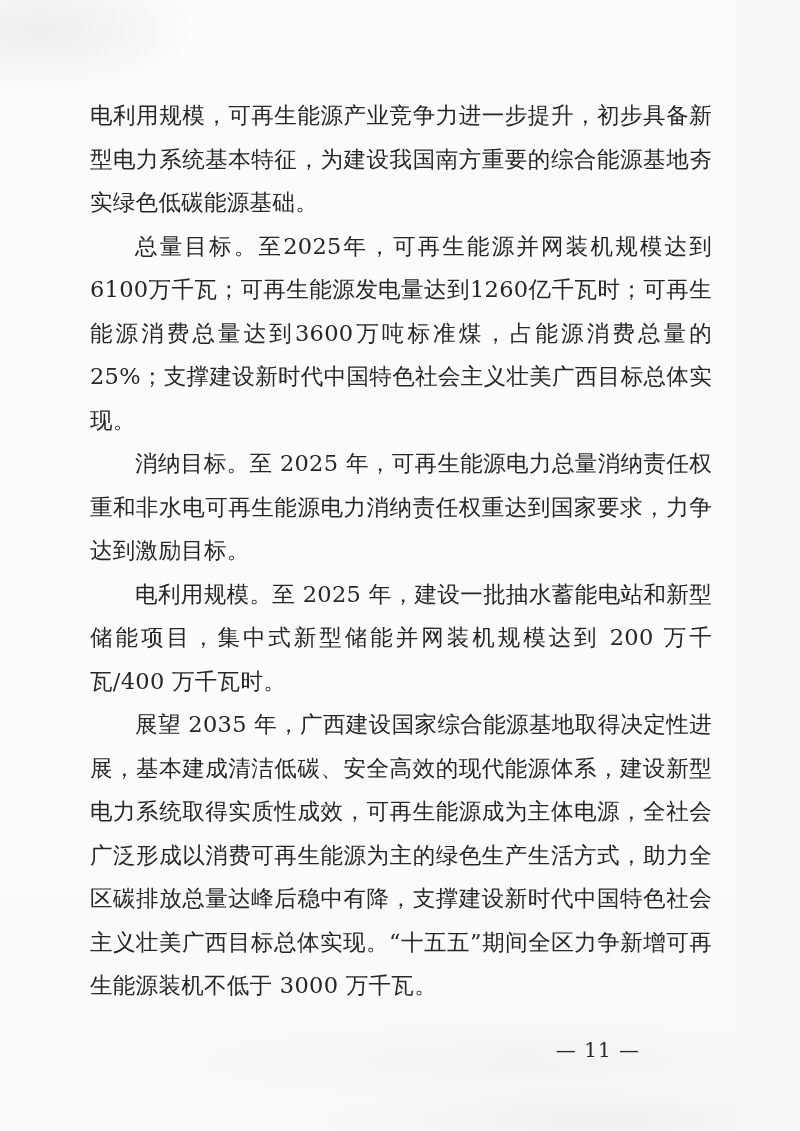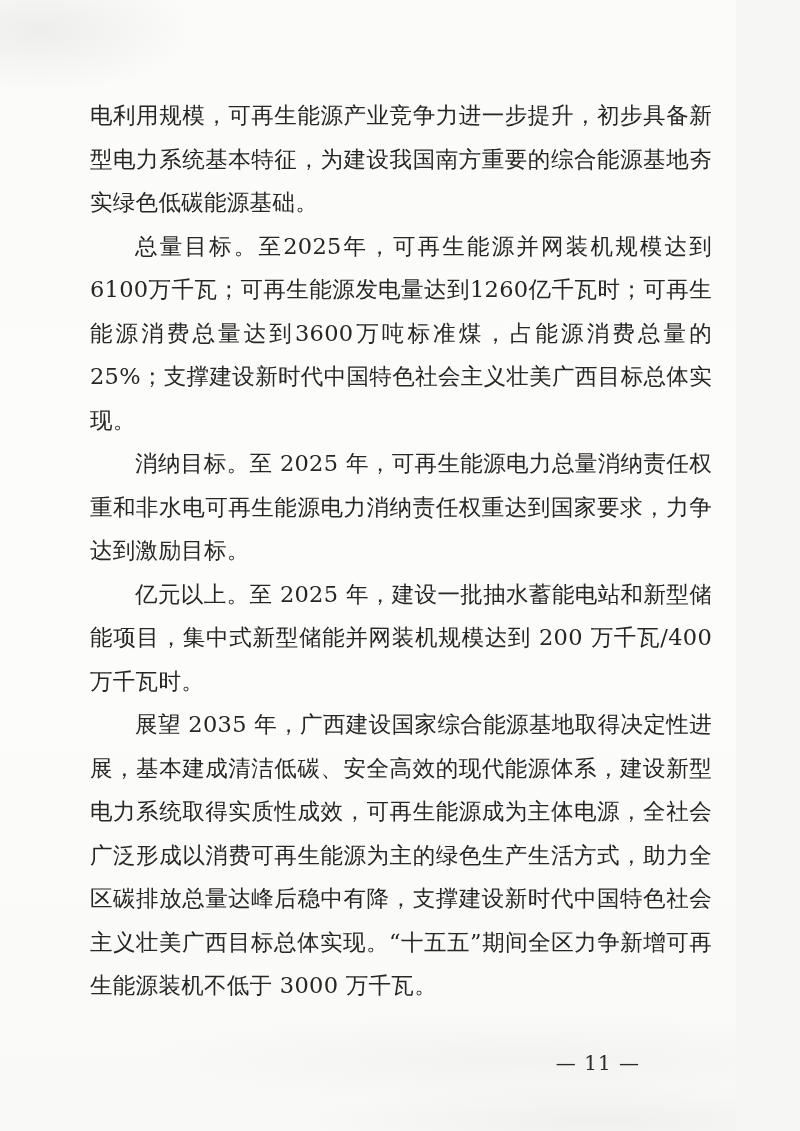--- a/index.html
+++ b/index.html
@@ -45,38 +45,38 @@
   .para.heading {
     font-weight: bold;
     text-indent: 2em;
   }
   .lead {
     font-weight: normal;
   }
   .page-number {
     position: absolute;
     right: 96px;
-    bottom: 56px;
+    bottom: 69px;
     font-size: 20px;
     letter-spacing: 1px;
     color: #2b2a29;
     white-space: nowrap;
   }
 </style>
 </head>
 <body>
 
 <div class="page">
   <div class="content">
   <p class="para"><span class="body-text">电利用规模，可再生能源产业竞争力进一步提升，初步具备新型电力系统基本特征，为建设我国南方重要的综合能源基地夯实绿色低碳能源基础。</span></p>
 
   <p class="para indent"><b class="lead">总量目标。</b><span class="body-text">至2025年，可再生能源并网装机规模达到6100万千瓦；可再生能源发电量达到1260亿千瓦时；可再生能源消费总量达到3600万吨标准煤，占能源消费总量的25%；支撑建设新时代中国特色社会主义壮美广西目标总体实现。</span></p>
 
   <p class="para indent"><b class="lead">消纳目标。</b><span class="body-text">至 2025 年，可再生能源电力总量消纳责任权重和非水电可再生能源电力消纳责任权重达到国家要求，力争达到激励目标。</span></p>
 
-  <p class="para indent"><b class="lead">亿元以上。</b><span class="body-text">至 2025 年，建设一批抽水蓄能电站和新型储能项目，集中式新型储能并网装机规模达到 200 万千瓦/400 万千瓦时。</span></p>
+  <p class="para indent"><b class="lead">电利用规模。</b><span class="body-text">至 2025 年，建设一批抽水蓄能电站和新型储能项目，集中式新型储能并网装机规模达到 200 万千瓦/400 万千瓦时。</span></p>
 
 
 
   <p class="para indent"><span class="body-text">展望 2035 年，广西建设国家综合能源基地取得决定性进展，基本建成清洁低碳、安全高效的现代能源体系，建设新型电力系统取得实质性成效，可再生能源成为主体电源，全社会广泛形成以消费可再生能源为主的绿色生产生活方式，助力全区碳排放总量达峰后稳中有降，支撑建设新时代中国特色社会主义壮美广西目标总体实现。“十五五”期间全区力争新增可再生能源装机不低于 3000 万千瓦。</span></p>
 </div>
   <div class="page-number">— 11 —</div>
 </div>
 
 </body></html>

